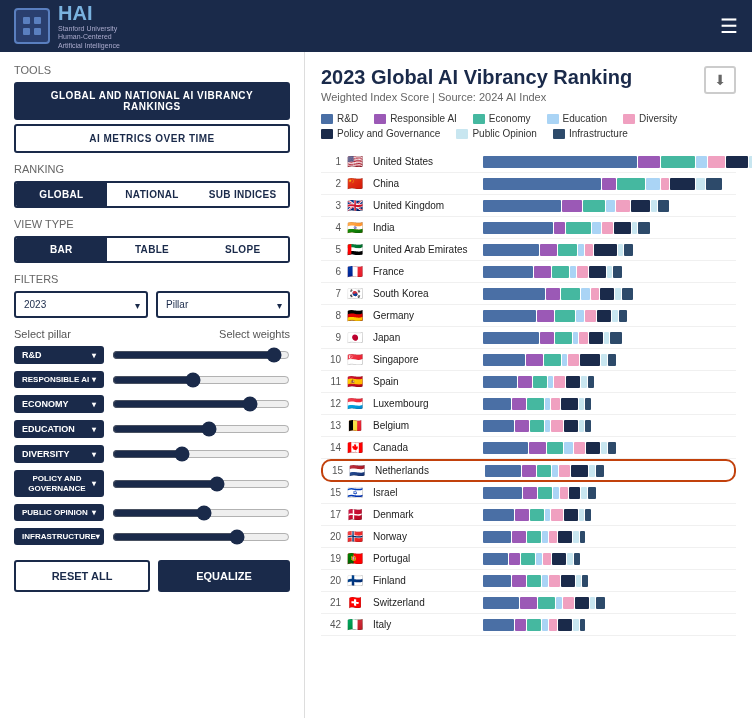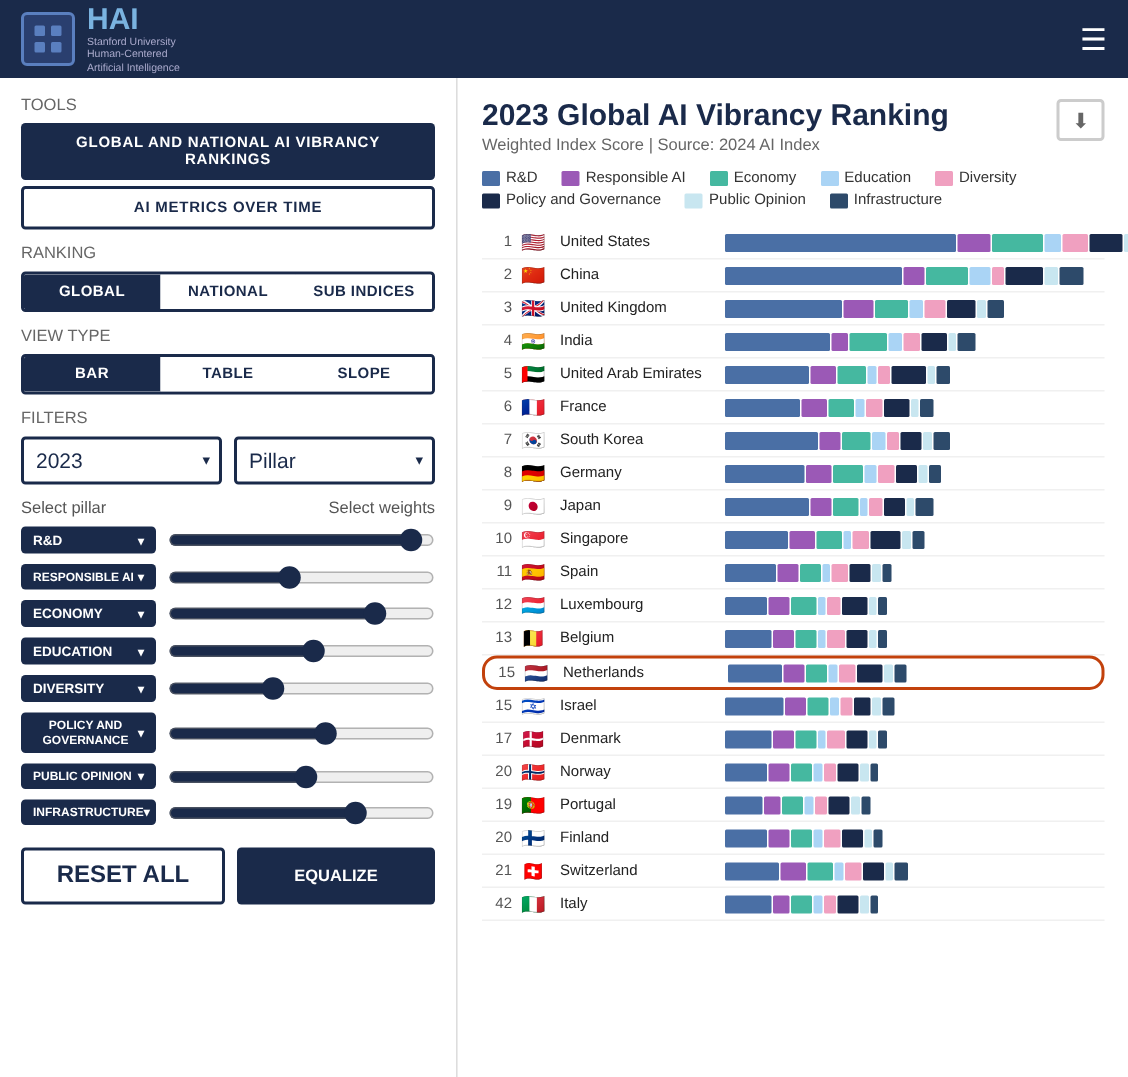--- a/index.html
+++ b/index.html
@@ -30,34 +30,34 @@
     .btn-secondary-nav { background: white; color: #1a2a4a; border: 2px solid #1a2a4a; border-radius: 3px; padding: 7px 10px; font-size: 10px; font-weight: bold; width: 100%; cursor: pointer; margin-bottom: 10px; letter-spacing: 0.5px; }
 
     .section-label { font-size: 11px; color: #666; margin-bottom: 6px; text-transform: uppercase; }
 
     .tab-group { display: flex; gap: 0; margin-bottom: 10px; border: 2px solid #1a2a4a; border-radius: 3px; overflow: hidden; }
     .tab-btn { flex: 1; padding: 6px 4px; font-size: 10px; font-weight: bold; cursor: pointer; border: none; background: white; color: #1a2a4a; letter-spacing: 0.3px; }
     .tab-btn.active { background: #1a2a4a; color: white; }
 
     .filter-row { display: flex; gap: 8px; margin-bottom: 10px; }
     .filter-select-wrap { flex: 1; position: relative; }
-    .filter-select-wrap select { width: 100%; padding: 6px 24px 6px 8px; border: 2px solid #1a2a4a; border-radius: 3px; font-size: 14px; color: #1a2a4a; background: white; appearance: none; cursor: pointer; }
+    .filter-select-wrap select { width: 100%; padding: 6px 24px 6px 8px; border: 2px solid #1a2a4a; border-radius: 3px; font-size: 10px; color: #1a2a4a; background: white; appearance: none; cursor: pointer; }
     .filter-select-wrap::after { content: '▾'; position: absolute; right: 8px; top: 50%; transform: translateY(-50%); color: #1a2a4a; font-size: 10px; pointer-events: none; }
 
     .pillar-weights-row { display: flex; justify-content: space-between; margin-bottom: 6px; }
     .pillar-label-hdr { font-size: 11px; color: #555; }
     .weights-label-hdr { font-size: 11px; color: #555; }
 
     .pillar-slider-row { display: flex; align-items: center; margin-bottom: 7px; gap: 8px; }
     .pillar-btn { background: #1a2a4a; color: white; border: none; border-radius: 3px; padding: 4px 8px; font-size: 9px; font-weight: bold; cursor: pointer; min-width: 90px; display: flex; align-items: center; justify-content: space-between; }
     .pillar-btn .chevron { font-size: 8px; }
     input[type=range] { width: 100%; cursor: pointer; accent-color: #1a2a4a; }
 
     .bottom-btns { display: flex; gap: 8px; margin-top: 8px; }
-    .btn-reset { flex: 1; background: white; color: #1a2a4a; border: 2px solid #1a2a4a; border-radius: 3px; padding: 8px; font-size: 16px; font-weight: bold; cursor: pointer; }
+    .btn-reset { flex: 1; background: white; color: #1a2a4a; border: 2px solid #1a2a4a; border-radius: 3px; padding: 8px; font-size: 11px; font-weight: bold; cursor: pointer; }
     .btn-equalize { flex: 1; background: #1a2a4a; color: white; border: none; border-radius: 3px; padding: 8px; font-size: 11px; font-weight: bold; cursor: pointer; }
 
     
     .right-panel { flex: 1; background: white; padding: 14px 16px; overflow-y: auto; }
 
     .chart-title { font-size: 20px; font-weight: bold; color: #1a2a4a; margin-bottom: 2px; }
     .chart-subtitle { font-size: 11px; color: #666; margin-bottom: 10px; }
 
     .download-btn { float: right; margin-top: -30px; background: none; border: 2px solid #ccc; border-radius: 3px; padding: 4px 8px; cursor: pointer; font-size: 14px; color: #666; }
 
@@ -441,20 +441,35 @@
               <div class="bar-seg" style="width: 30.8px; background: rgb(74, 111, 165);"></div>
               <div class="bar-seg" style="width: 14px; background: rgb(155, 89, 182);"></div>
               <div class="bar-seg" style="width: 14px; background: rgb(69, 184, 160);"></div>
               <div class="bar-seg" style="width: 5.6px; background: rgb(170, 212, 245);"></div>
               <div class="bar-seg" style="width: 11.2px; background: rgb(240, 160, 192);"></div>
               <div class="bar-seg" style="width: 14px; background: rgb(26, 42, 74);"></div>
               <div class="bar-seg" style="width: 5.6px; background: rgb(200, 230, 240);"></div>
               <div class="bar-seg" style="width: 5.6px; background: rgb(45, 74, 106);"></div>
             </div>
           </div>
+          <div class="ranking-row">
+            <div class="rank-num">14</div>
+            <div class="country-flag">🇨🇦</div>
+            <div class="country-name">Canada</div>
+            <div class="bar-area">
+              <div class="bar-seg" style="width: 44.8px; background: rgb(74, 111, 165);"></div>
+              <div class="bar-seg" style="width: 16.8px; background: rgb(155, 89, 182);"></div>
+              <div class="bar-seg" style="width: 16.8px; background: rgb(69, 184, 160);"></div>
+              <div class="bar-seg" style="width: 8.4px; background: rgb(170, 212, 245);"></div>
+              <div class="bar-seg" style="width: 11.2px; background: rgb(240, 160, 192);"></div>
+              <div class="bar-seg" style="width: 14px; background: rgb(26, 42, 74);"></div>
+              <div class="bar-seg" style="width: 5.6px; background: rgb(200, 230, 240);"></div>
+              <div class="bar-seg" style="width: 8.4px; background: rgb(45, 74, 106);"></div>
+            </div>
+          </div>
           <div class="ranking-row highlighted">
             <div class="rank-num">15</div>
             <div class="country-flag">🇳🇱</div>
             <div class="country-name">Netherlands</div>
             <div class="bar-area">
               <div class="bar-seg" style="width: 36.4px; background: rgb(74, 111, 165);"></div>
               <div class="bar-seg" style="width: 14px; background: rgb(155, 89, 182);"></div>
               <div class="bar-seg" style="width: 14px; background: rgb(69, 184, 160);"></div>
               <div class="bar-seg" style="width: 5.6px; background: rgb(170, 212, 245);"></div>
               <div class="bar-seg" style="width: 11.2px; background: rgb(240, 160, 192);"></div>

